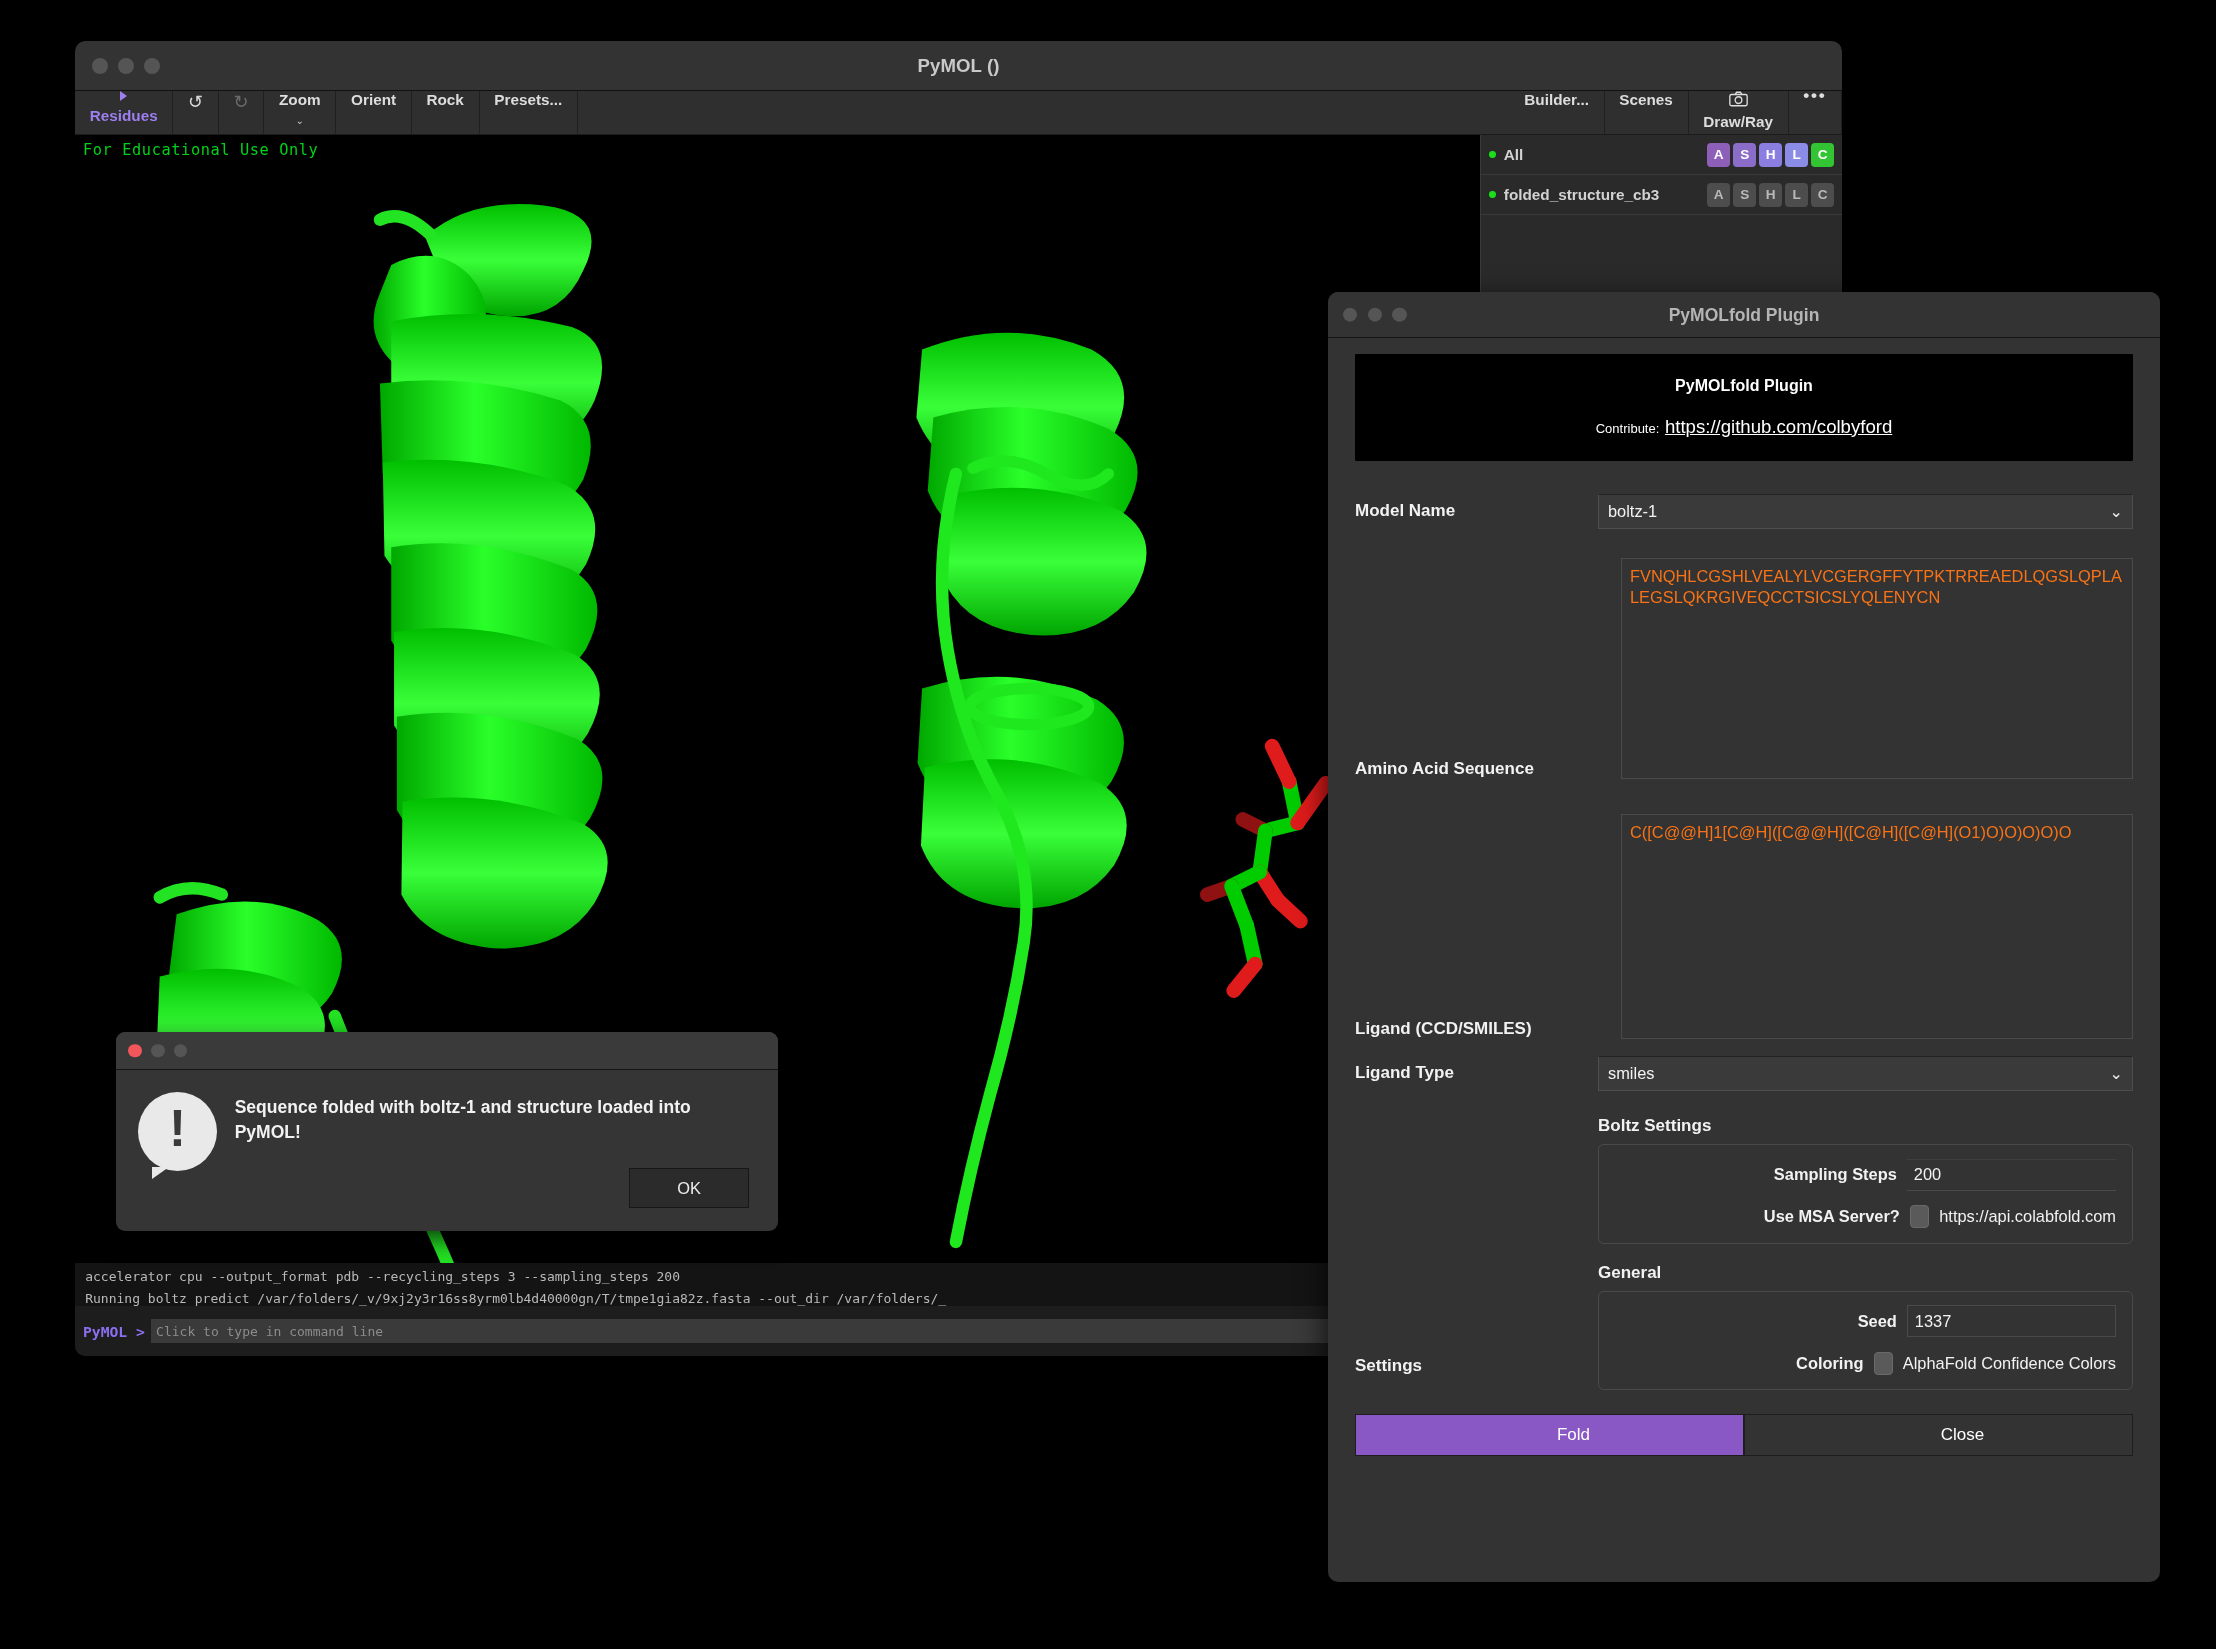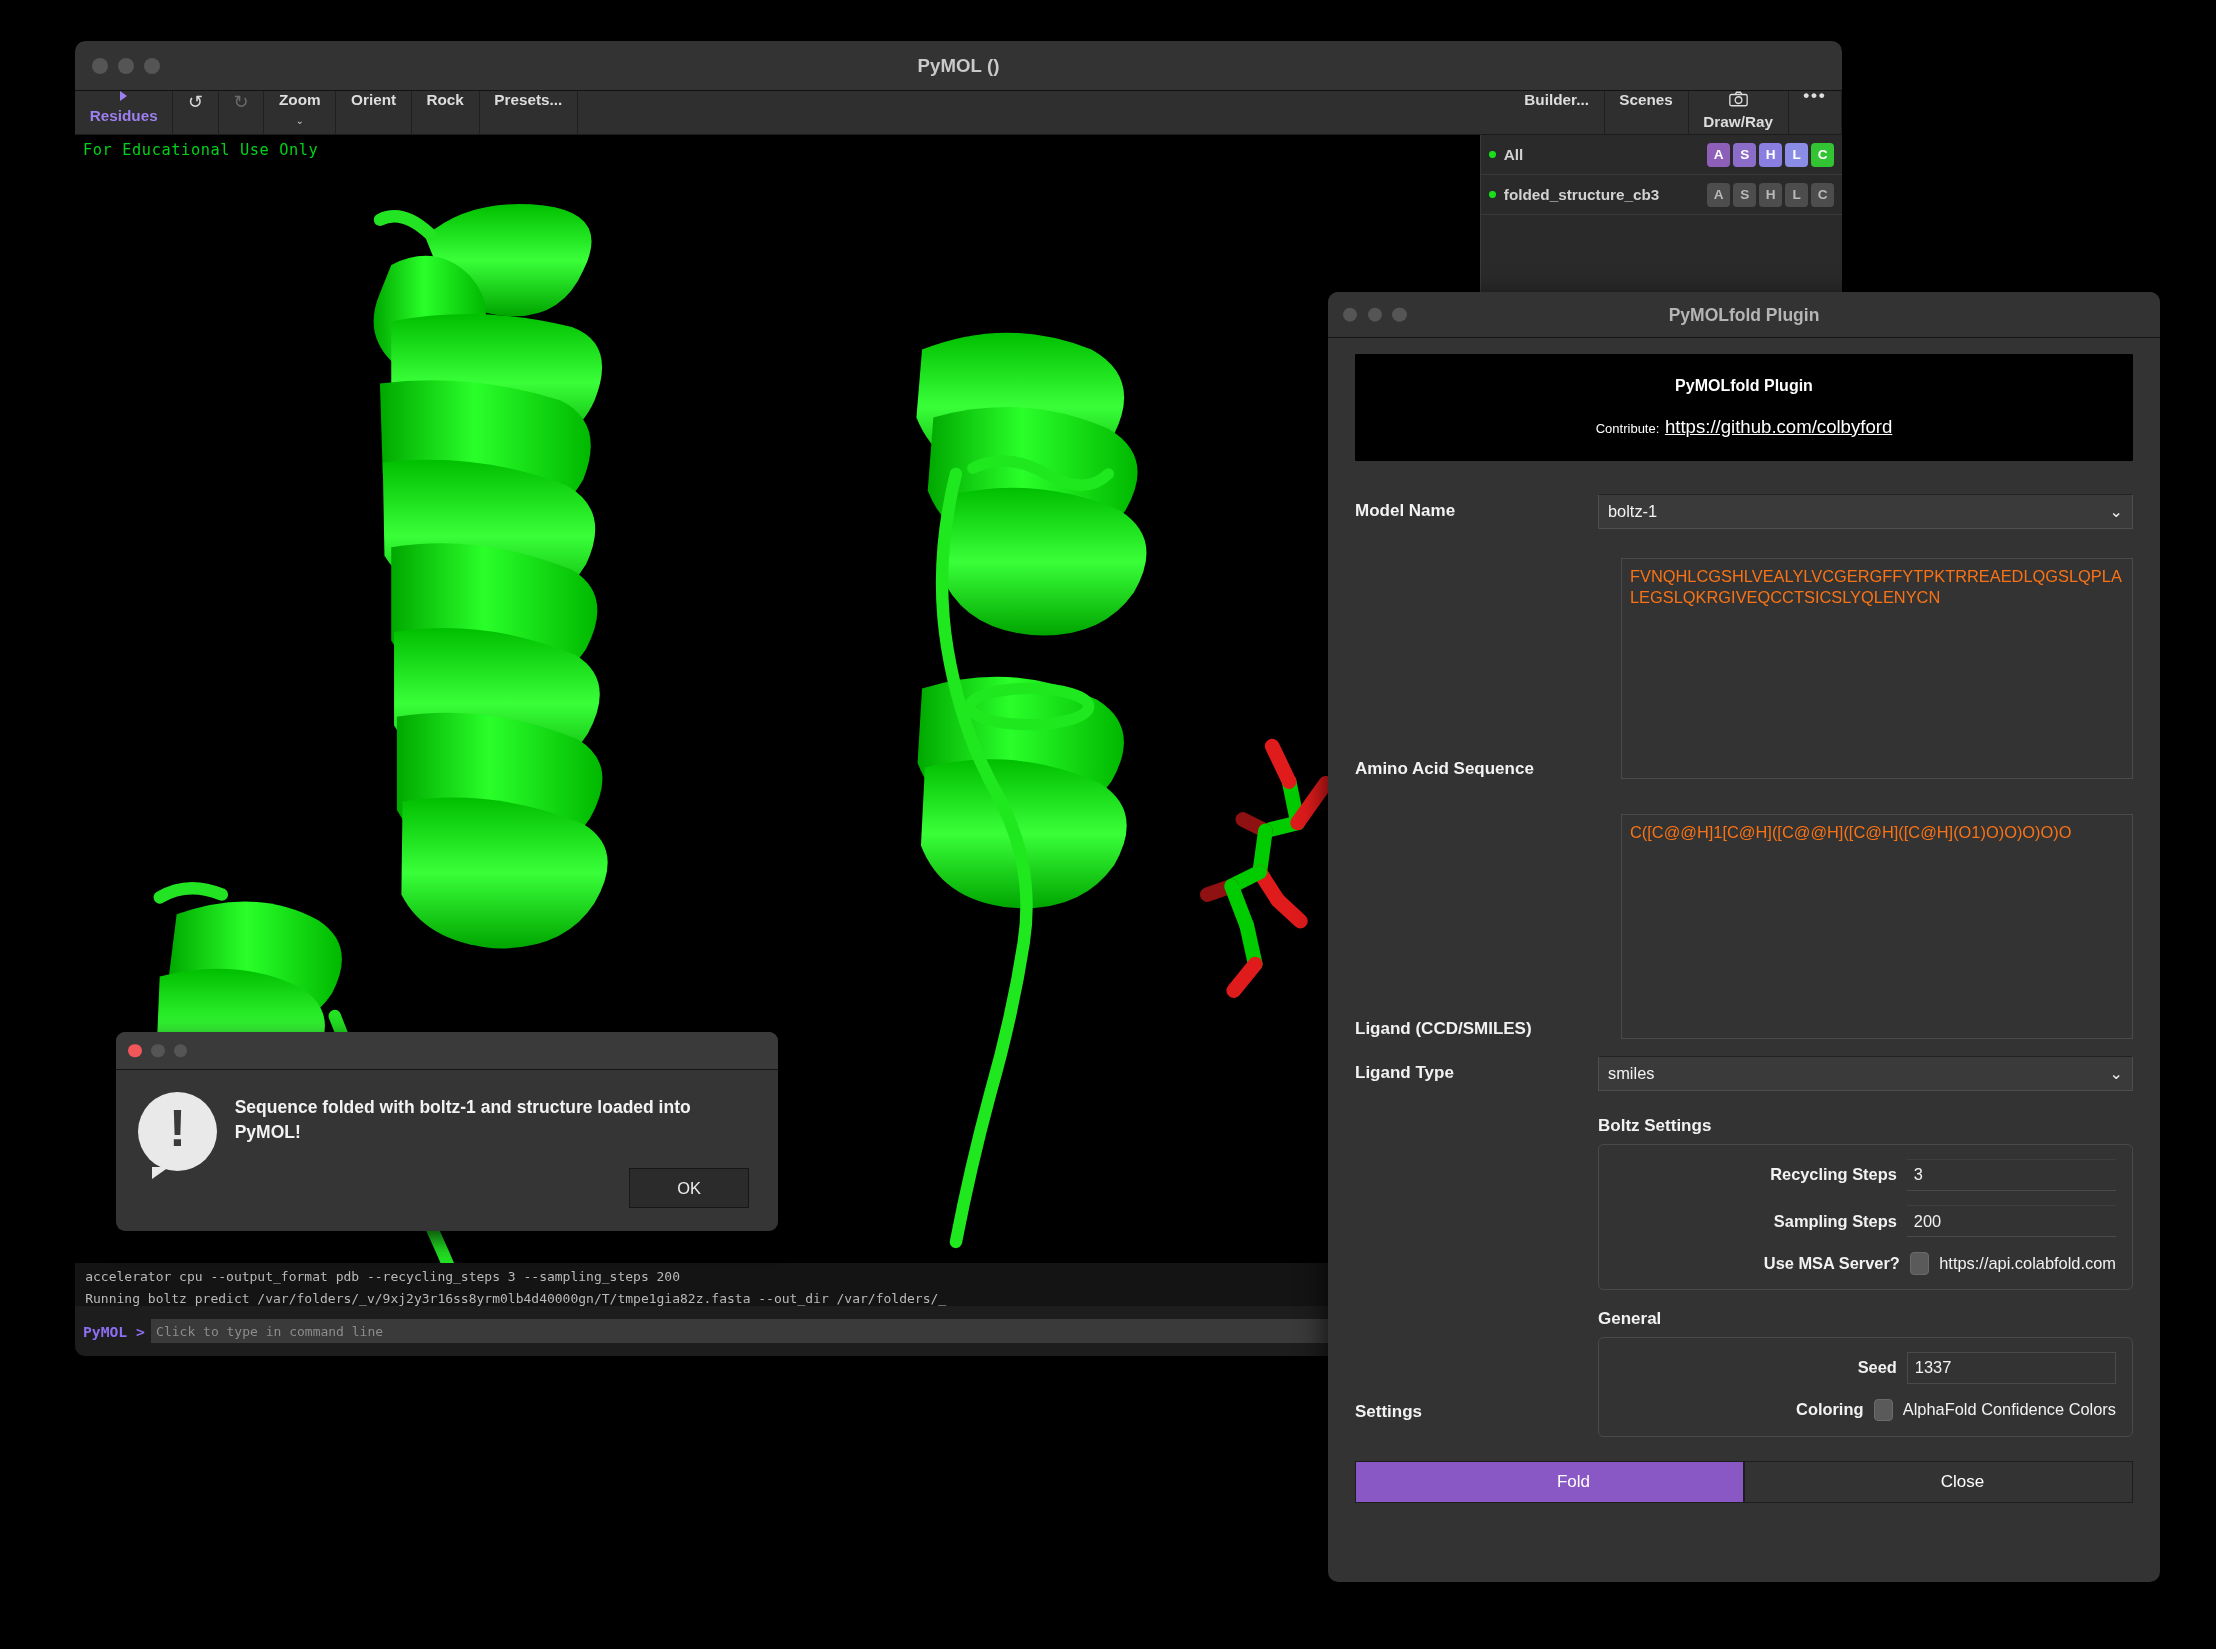--- a/index.html
+++ b/index.html
@@ -475,24 +475,20 @@
         </div>
       </div>
 
       <div class="settings-wrap row-settings">
         <div class="settings-label">Settings</div>
         <div class="settings-col">
 
           <div class="grouptitle">Boltz Settings</div>
           <div class="groupbox">
             <div class="grow">
-              <span class="glabel">Recycling Steps</span>
-              <span class="ginput thin">3</span>
-            </div>
-            <div class="grow">
               <span class="glabel">Sampling Steps</span>
               <span class="ginput thin">200</span>
             </div>
             <div class="grow">
               <span class="glabel">Use MSA Server?</span>
               <span class="checkbox"></span>
               <span class="chk-label">https://api.colabfold.com</span>
             </div>
           </div>
 

